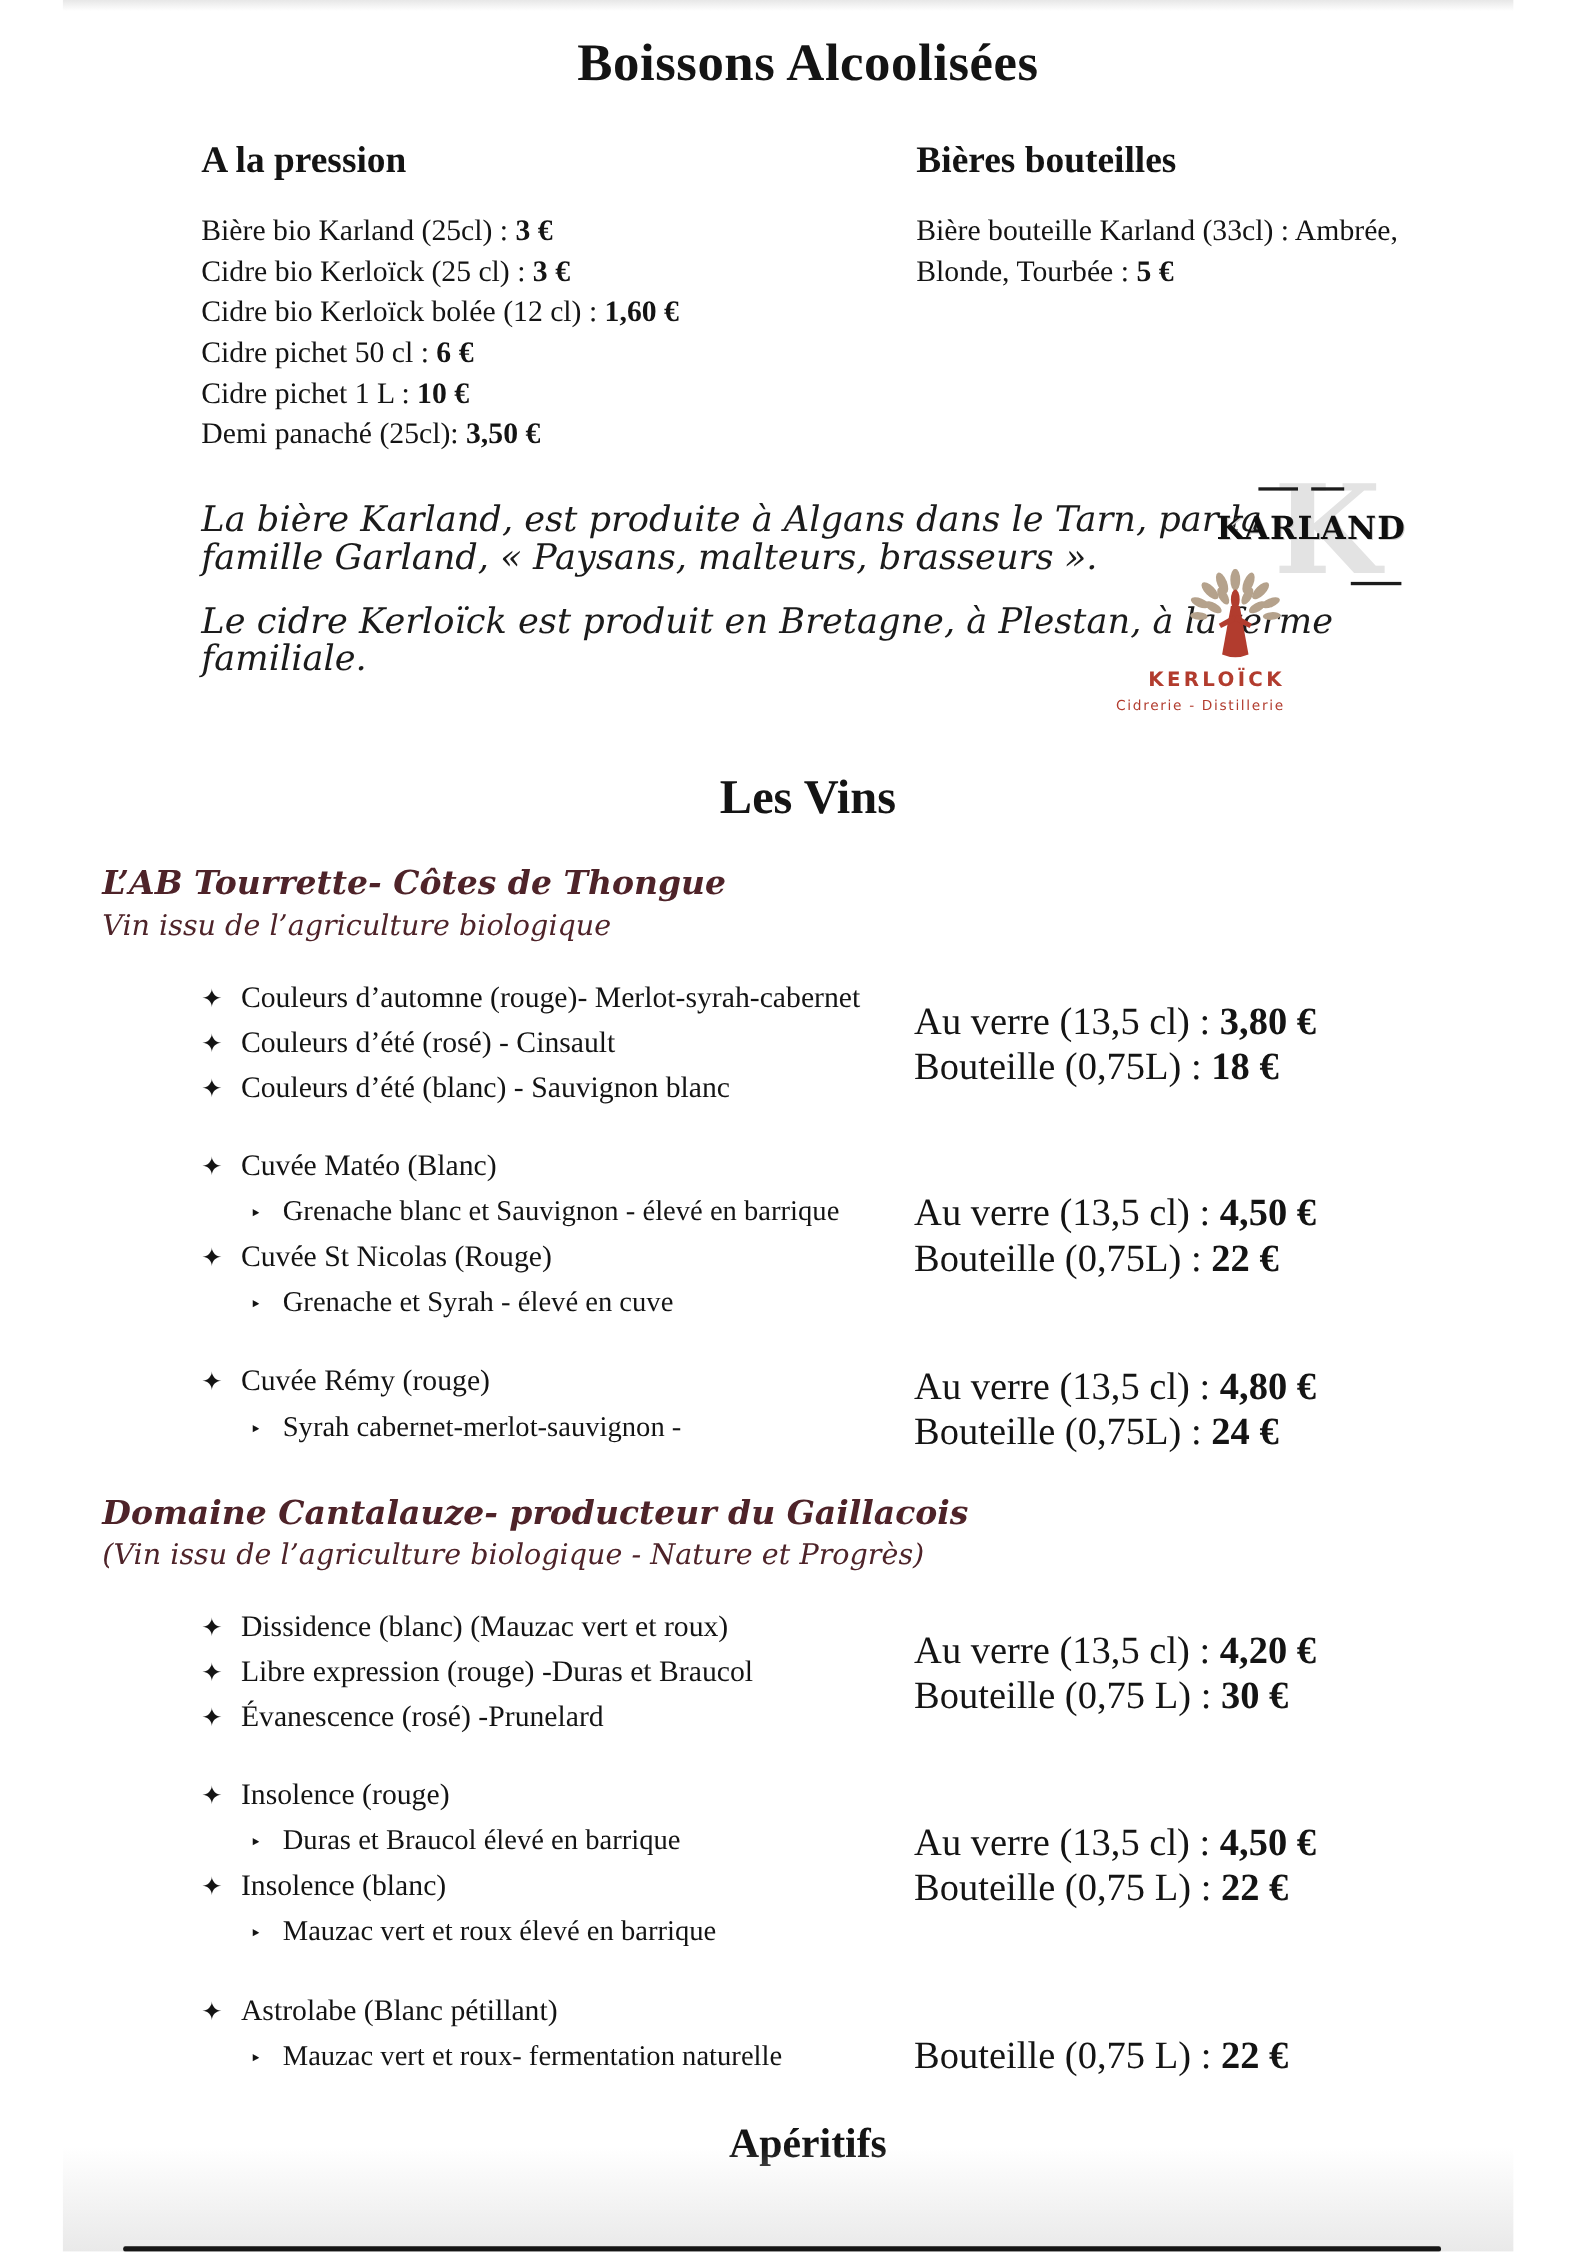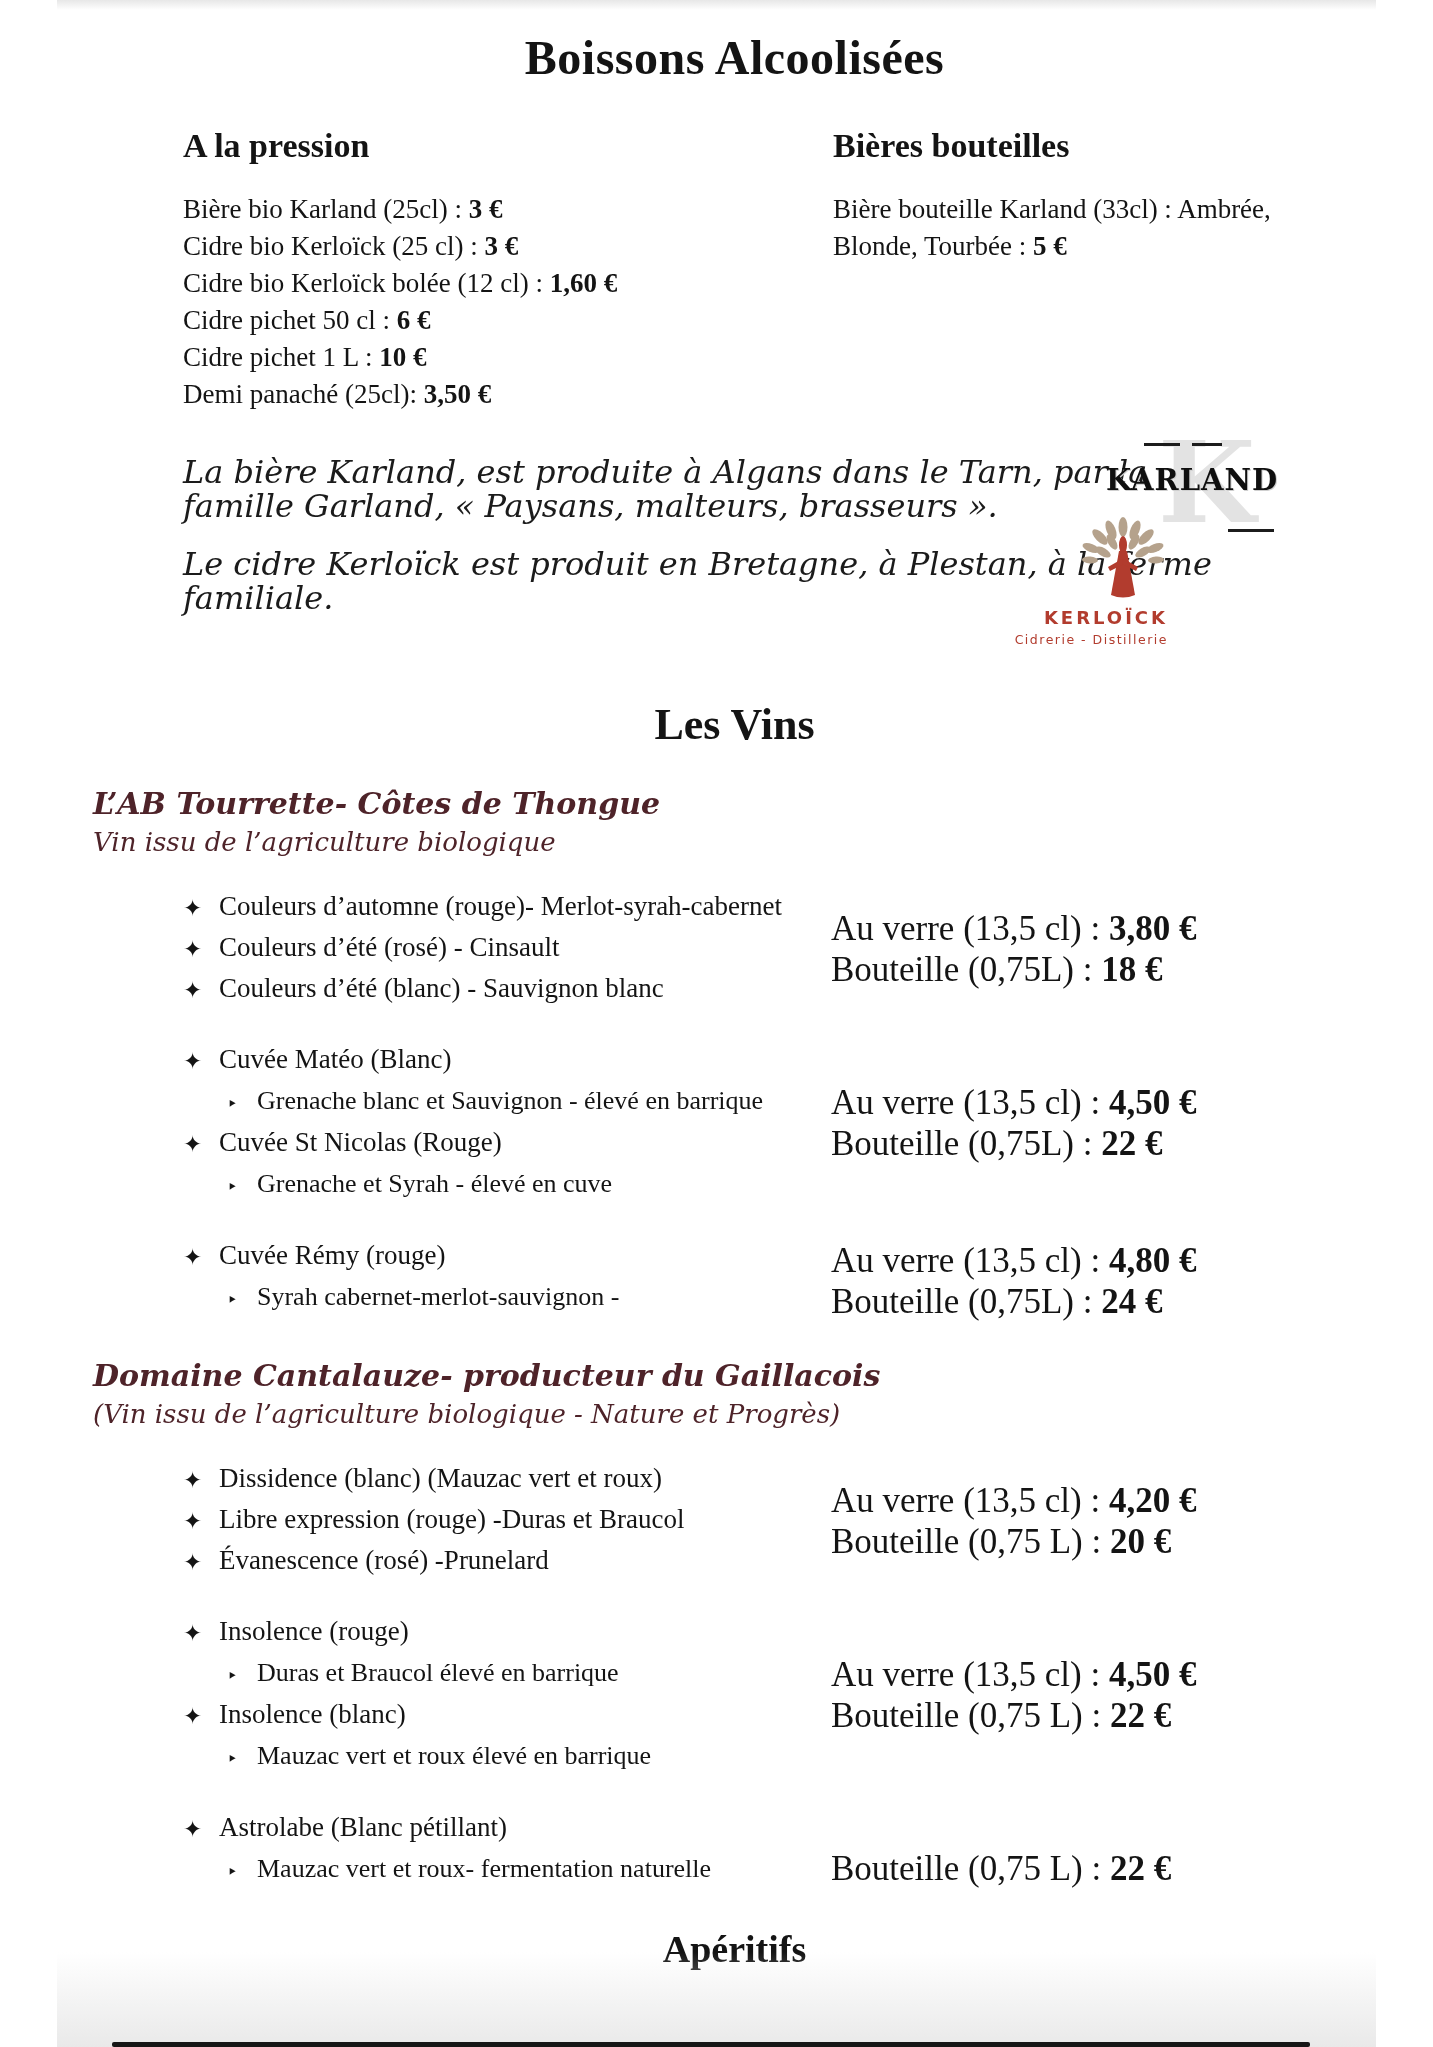--- a/index.html
+++ b/index.html
@@ -221,21 +221,21 @@
           <span class="bu">✦</span>
           <span>Libre expression (rouge) -Duras et Braucol</span>
         </div>
       <div class="witem">
           <span class="bu">✦</span>
           <span>Évanescence (rosé) -Prunelard</span>
         </div>
     </div>
     <div class="g-prices">
       <div><span>Au verre (13,5 cl) : </span><span class="price">4,20 €</span></div>
-      <div><span>Bouteille (0,75 L) : </span><span class="price">20 €</span></div>
+      <div><span>Bouteille (0,75 L) : </span><span class="price">30 €</span></div>
     </div>
   </div>
 
   <div class="group">
     <div class="g-items">
       <div class="witem">
           <span class="bu">✦</span>
           <span>Insolence (rouge)</span>
         </div>
       <div class="wsub">

